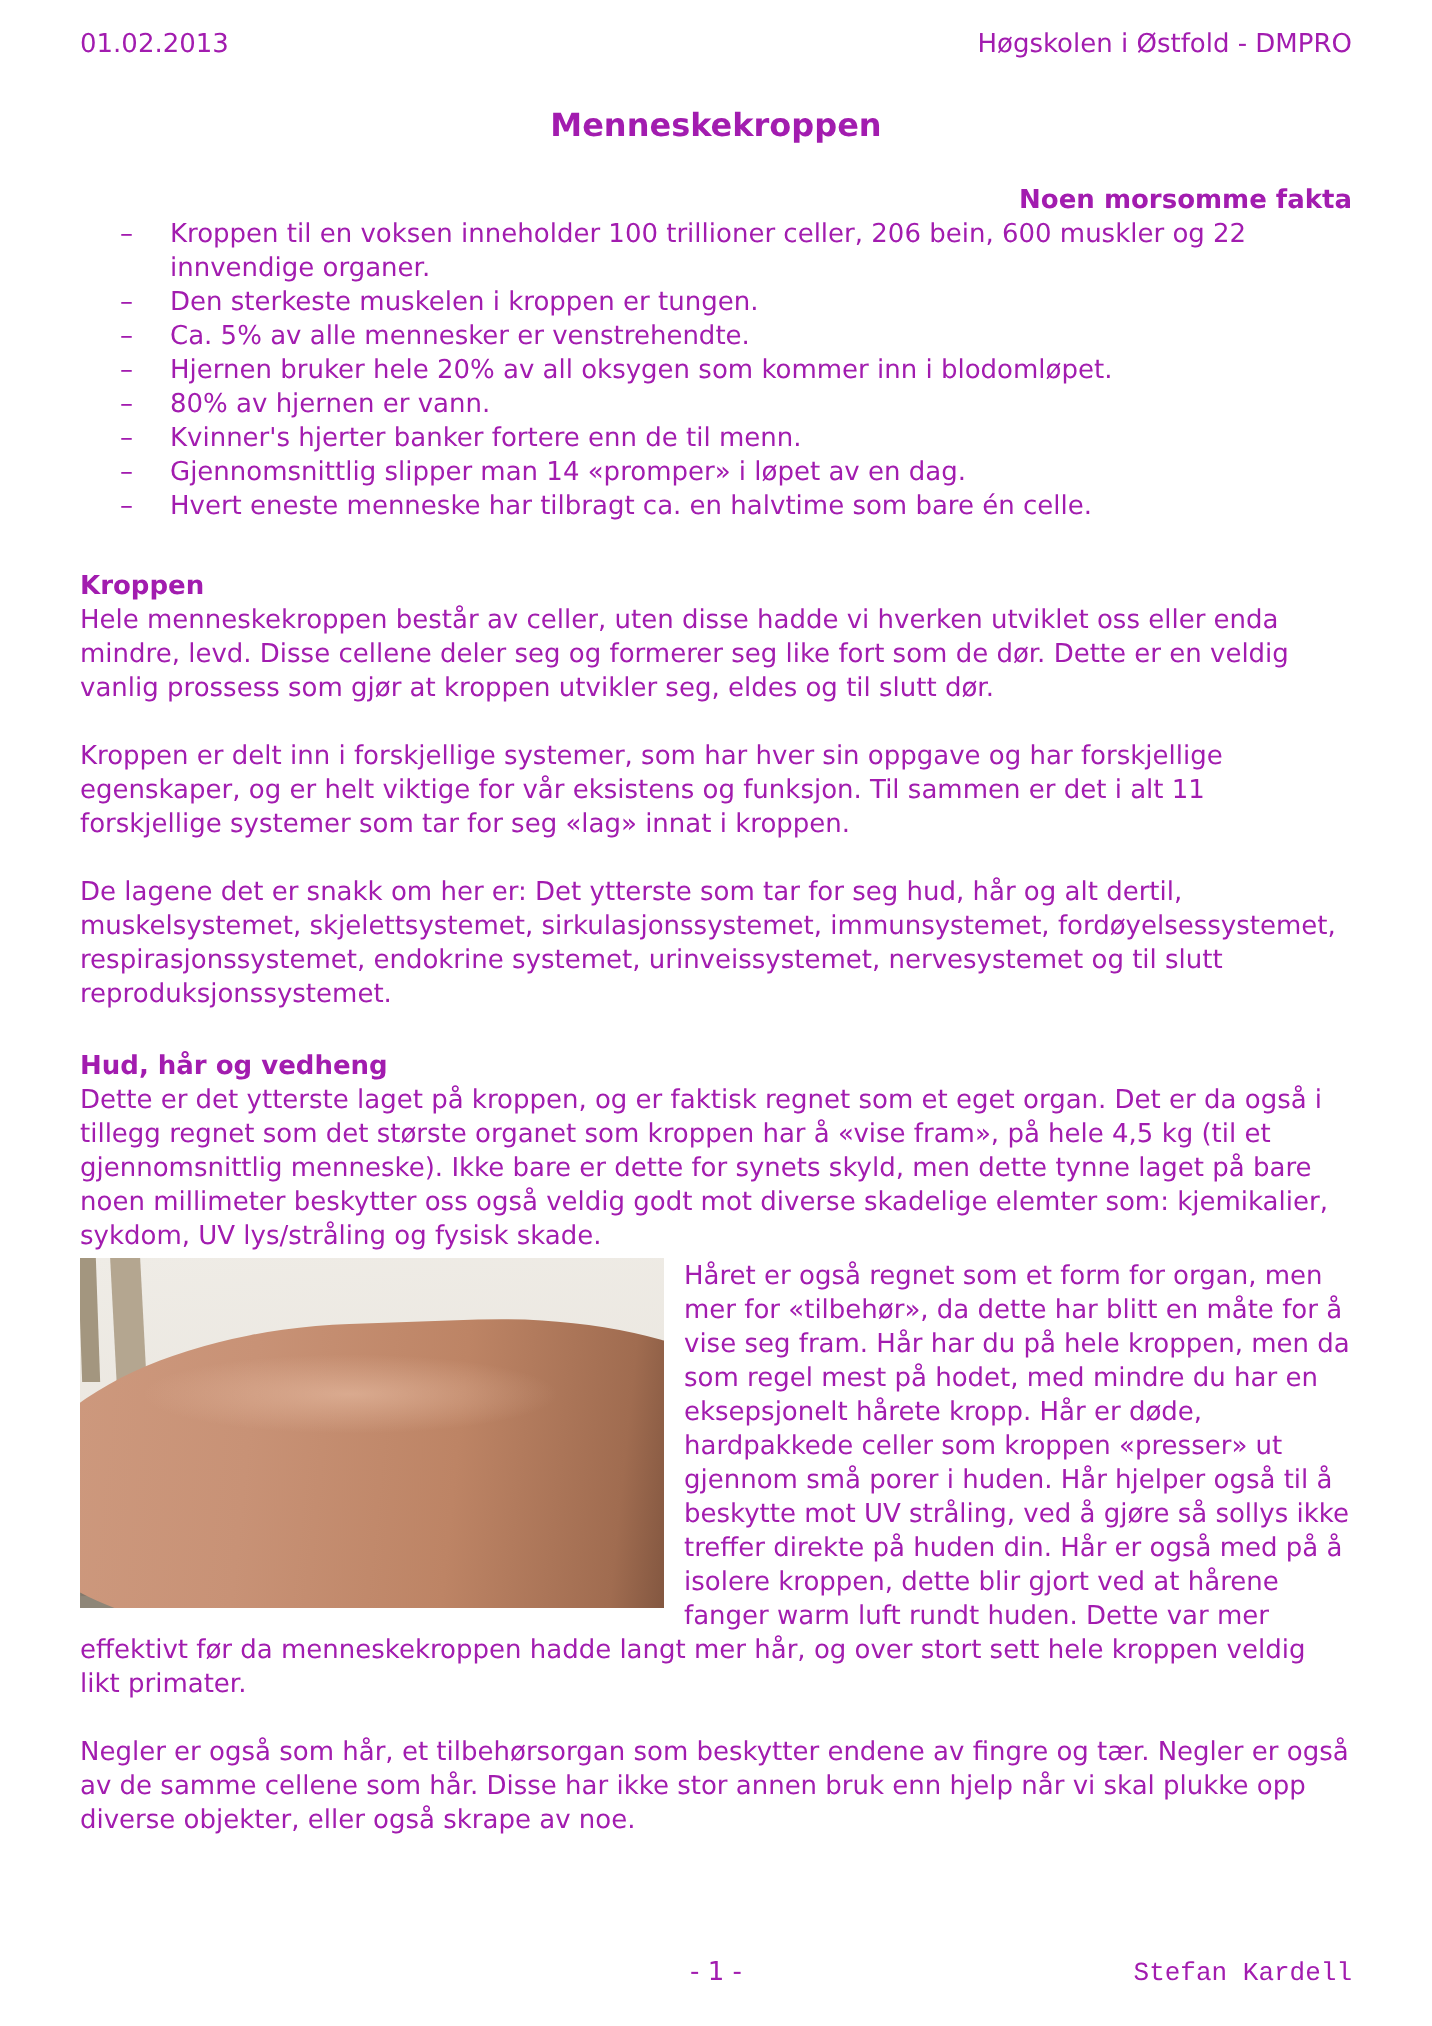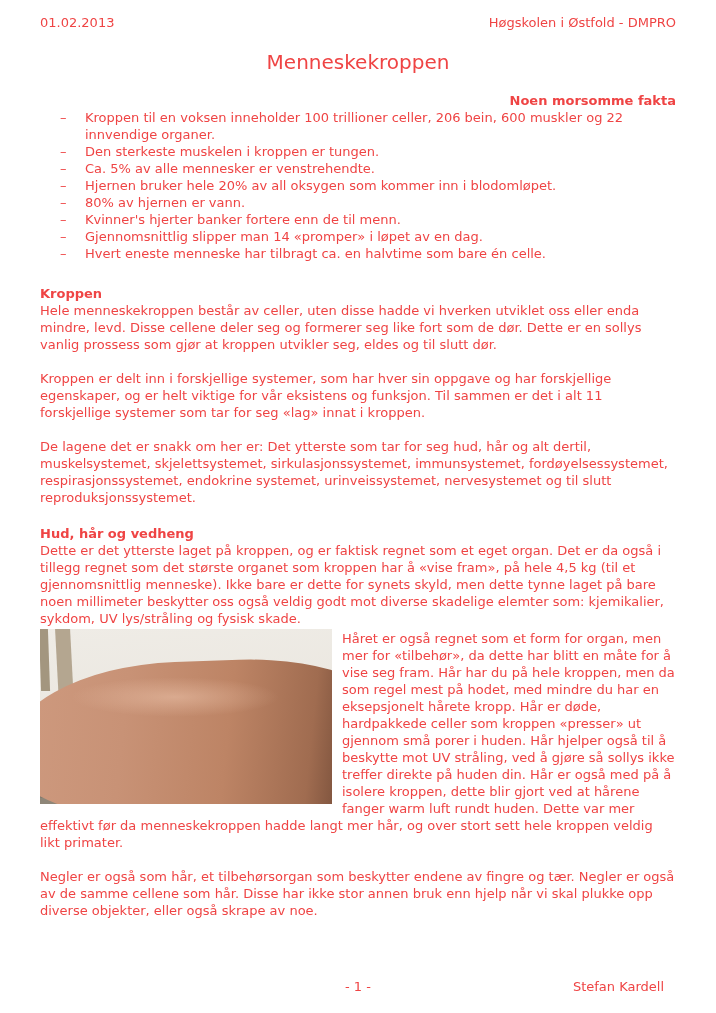--- a/index.html
+++ b/index.html
@@ -3,26 +3,26 @@
 <meta charset="utf-8">
 <style>
   html,body { margin:0; padding:0; background:#ffffff; }
   .page {
     position:relative;
     width:716px; height:1013px;
     background:#ffffff;
     box-sizing:border-box;
     padding:14px 40px 0 40px;
     font-family:"DejaVu Sans", sans-serif;
-    font-size:13px; line-height:17px; color:#ef4444;
+    font-size:13px; line-height:17px; color:#a21caf;
     overflow:hidden;
   }
   .doc-header { display:flex; justify-content:space-between; }
   .title-block { text-align:center; margin-top:20px; }
-  .doc-title { font-size:20px; line-height:23px; font-weight:normal; }
+  .doc-title { font-size:16px; line-height:23px; font-weight:bold; }
   .doc-subtitle { font-size:13px; line-height:17px; }
   .section-heading { font-weight:bold; margin:0; }
   .facts-heading { margin-top:18px;text-align:right; }
   .facts-list { list-style:none; margin:0; padding:0; }
   .facts-list li { position:relative; padding-left:45px; }
   .facts-list li::before {
     content:"\2013";
     position:absolute; left:20px; top:0;
   }
   .kroppen-heading { margin-top:23px; }
@@ -67,21 +67,21 @@
   }
   .photo .arm-shadow {
     position:absolute; left:0; bottom:10px; width:80%; height:16px;
     background:linear-gradient(180deg, rgba(40,26,18,0.55), rgba(40,26,18,0.1));
     transform:rotate(-2deg);
   }
   .doc-footer {
     position:absolute; left:40px; right:40px; top:978px;
     text-align:center;
   }
-  .doc-footer .author { position:absolute; right:12px; top:0; }
+  .doc-footer .author { position:absolute; right:0; top:0;font-family:Liberation Mono, monospace; }
   .clearfix::after { content:""; display:block; clear:both; }
 </style>
 </head>
 <body>
 
 <div class="page">
 
   <div class="doc-header">
     <span>01.02.2013</span>
     <span>Høgskolen i Østfold - DMPRO</span>
@@ -97,21 +97,21 @@
     <li>Den sterkeste muskelen i kroppen er tungen.</li>
     <li>Ca. 5% av alle mennesker er venstrehendte.</li>
     <li>Hjernen bruker hele 20% av all oksygen som kommer inn i blodomløpet.</li>
     <li>80% av hjernen er vann.</li>
     <li>Kvinner's hjerter banker fortere enn de til menn.</li>
     <li>Gjennomsnittlig slipper man 14 «promper» i løpet av en dag.</li>
     <li>Hvert eneste menneske har tilbragt ca. en halvtime som bare én celle.</li>
   </ul>
 
   <div class="section-heading kroppen-heading">Kroppen</div>
-  <p class="first">Hele menneskekroppen består av celler, uten disse hadde vi hverken utviklet oss eller enda mindre, levd. Disse cellene deler seg og formerer seg like fort som de dør. Dette er en sollys vanlig prossess som gjør at kroppen utvikler seg, eldes og til slutt dør.</p>
+  <p class="first">Hele menneskekroppen består av celler, uten disse hadde vi hverken utviklet oss eller enda mindre, levd. Disse cellene deler seg og formerer seg like fort som de dør. Dette er en veldig vanlig prossess som gjør at kroppen utvikler seg, eldes og til slutt dør.</p>
   <p>Kroppen er delt inn i forskjellige systemer, som har hver sin oppgave og har forskjellige egenskaper, og er helt viktige for vår eksistens og funksjon. Til sammen er det i alt 11 forskjellige systemer som tar for seg «lag» innat i kroppen.</p>
   <p>De lagene det er snakk om her er: Det ytterste som tar for seg hud, hår og alt dertil, muskelsystemet, skjelettsystemet, sirkulasjonssystemet, immunsystemet, fordøyelsessystemet, respirasjonssystemet, endokrine systemet, urinveissystemet, nervesystemet og til slutt reproduksjonssystemet.</p>
 
   <div class="section-heading hud-heading">Hud, hår og vedheng</div>
   <p class="first">Dette er det ytterste laget på kroppen, og er faktisk regnet som et eget organ. Det er da også i tillegg regnet som det største organet som kroppen har å «vise fram», på hele 4,5 kg (til et gjennomsnittlig menneske). Ikke bare er dette for synets skyld, men dette tynne laget på bare noen millimeter beskytter oss også veldig godt mot diverse skadelige elemter som: kjemikalier, sykdom, UV lys/stråling og fysisk skade.</p>
 
   <div class="photo">
     <div class="wall-stripe-a"></div>
     <div class="wall-stripe-b"></div>
     <div class="floor"></div>

